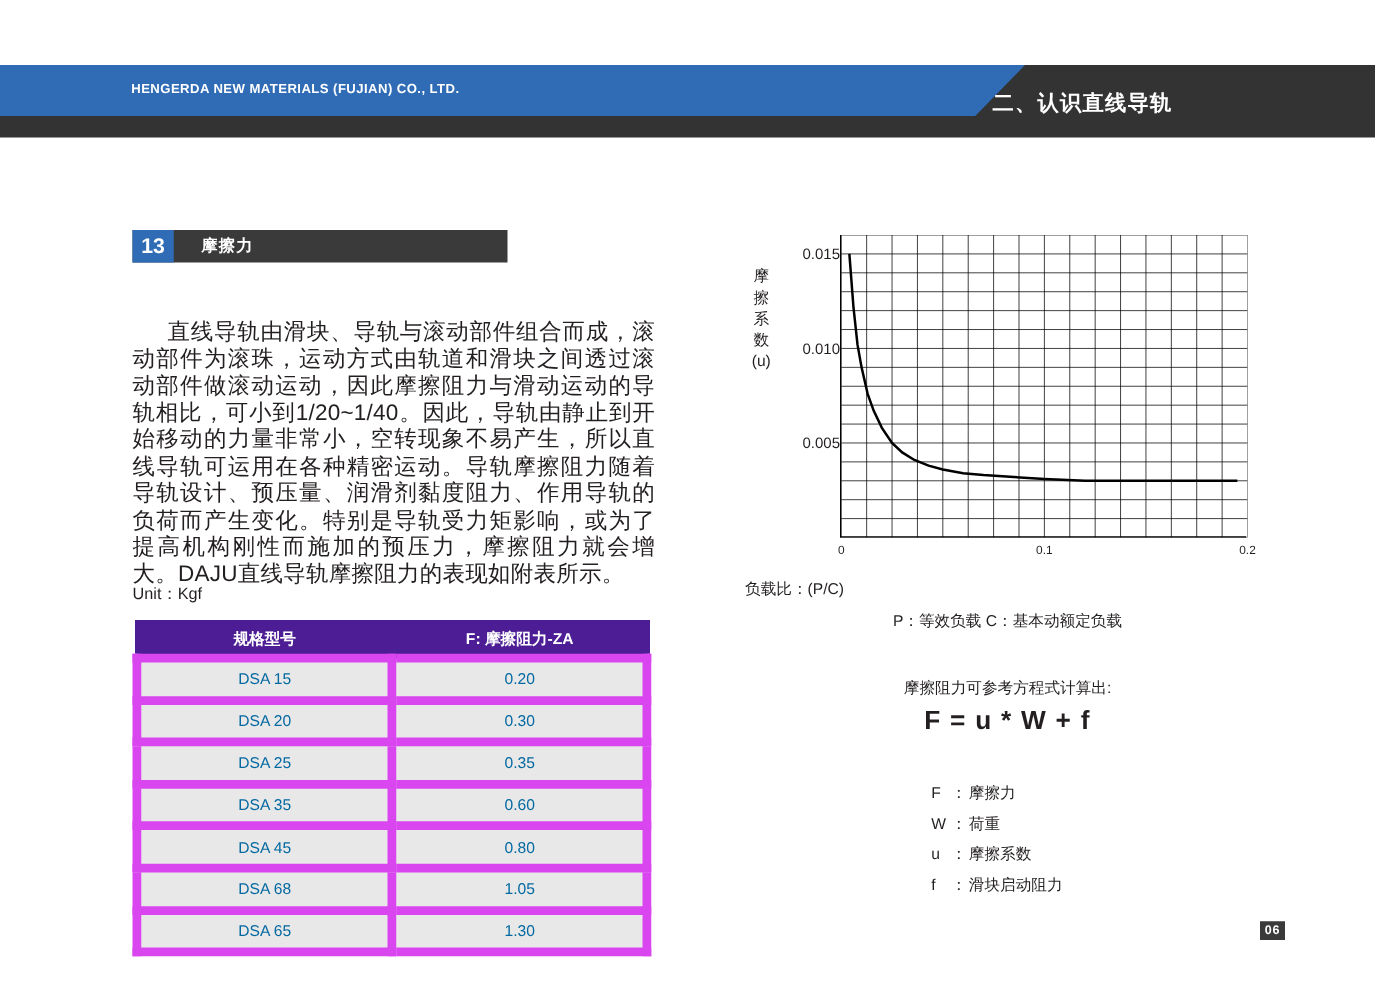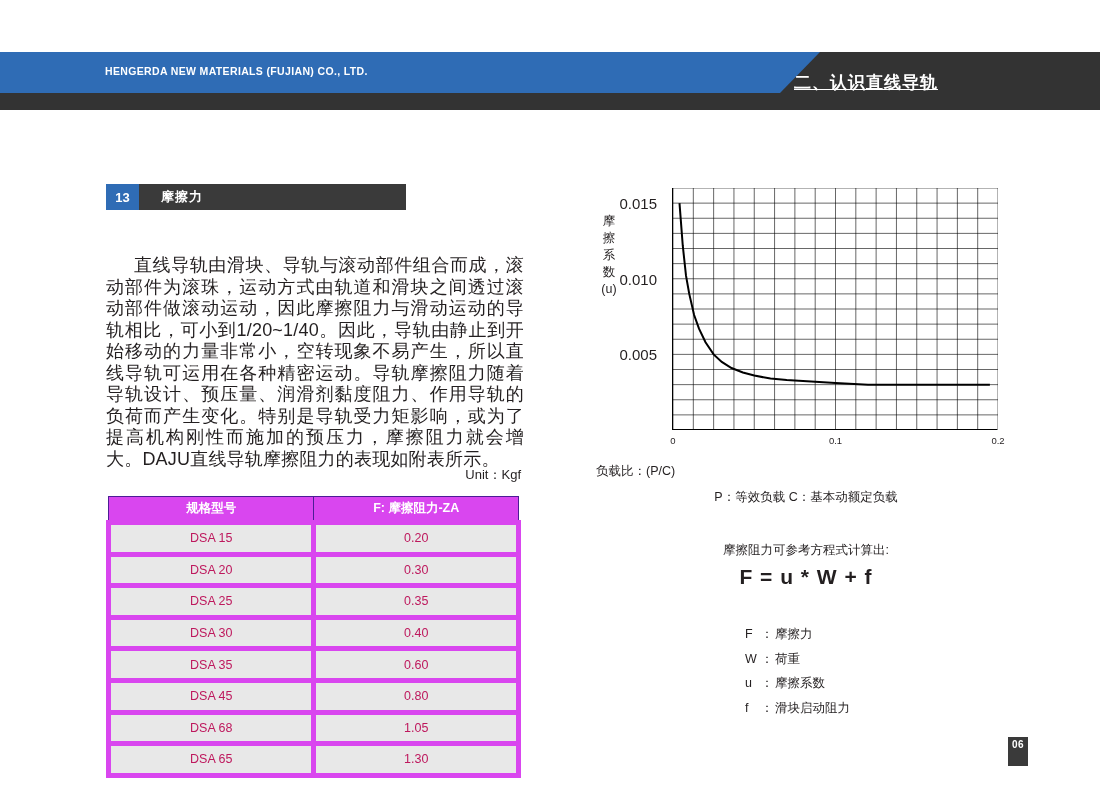--- a/index.html
+++ b/index.html
@@ -52,41 +52,40 @@
     color: #ffffff;
   }
   .header-section {
     position: absolute;
     right: 86px;
     top: 19px;
     font-size: 17px;
     font-weight: bold;
     color: #ffffff;
     letter-spacing: 1px;
-    text-decoration: underline;
   }
 
   
   .section-tag {
     position: absolute;
     left: 106px;
     top: 184px;
     width: 300px;
     height: 26px;
     background: #3a3a3a;
   }
   .section-tag-num {
     position: absolute;
     left: 0;
     top: 0;
     width: 33px;
     height: 26px;
     background: #2f6cb5;
     color: #ffffff;
-    font-size: 13px;
+    font-size: 17px;
     font-weight: bold;
     display: flex;
     align-items: center;
     justify-content: center;
   }
   .section-tag-title {
     position: absolute;
     left: 55px;
     top: 0;
     height: 26px;
@@ -109,47 +108,47 @@
     text-indent: 28px;
     color: #231f20;
     letter-spacing: 0.2px;
   }
 
   .unit-label {
     position: absolute;
     left: 106px;
     top: 466px;
     width: 415px;
-    text-align: right;
+    text-align: left;
     font-size: 13px;
     color: #231f20;
   }
 
   table.spec {
     position: absolute;
     left: 106px;
     top: 496px;
     width: 415px;
     border-collapse: collapse;
     font-size: 12.5px;
   }
   table.spec th {
-    background: #d946ef;
+    background: #4c1d95;
     color: #ffffff;
     font-weight: bold;
     height: 21px;
     font-size: 12.5px;
-    border: 1px solid #4c1d95;
+    border: 4px solid #4c1d95;
   }
   table.spec td {
     height: 24.6px;
     text-align: center;
     background: #e8e8e8;
-    border: 5px solid #d946ef;
-    color: #be185d;
+    border: 7px solid #d946ef;
+    color: #0369a1;
   }
   table.spec td.col0 { width: 208px; }
   table.spec td.col1 { width: 207px; }
 
   
   .chart-wrap {
     position: absolute;
     left: 596px;
     top: 178px;
     width: 420px;
@@ -178,22 +177,22 @@
   .plot-inner {
     position: absolute;
     left: 0;
     top: 0;
     width: 100%;
     height: 100%;
   }
   .ytick {
     position: absolute;
     right: 100%;
-    margin-right: 16px;
-    font-size: 15px;
+    margin-right: 1px;
+    font-size: 12px;
     transform: translateY(-50%);
     white-space: nowrap;
     color: #231f20;
   }
   .xtick {
     position: absolute;
     top: 100%;
     margin-top: 6px;
     font-size: 9.5px;
     transform: translateX(-50%);
@@ -257,21 +256,21 @@
   }
 
   .page-num {
     position: absolute;
     right: 72px;
     top: 737px;
     background: #3a3a3a;
     color: #ffffff;
     font-size: 10px;
     font-weight: bold;
-    padding: 2px 4px 16px 4px;
+    padding: 2px 4px 2px 4px;
     letter-spacing: 0.5px;
   }
 </style>
 </head>
 <body>
 
 <div class="header">
   <div class="header-dark"></div>
   <div class="header-blue"></div>
   <div class="header-company">HENGERDA NEW MATERIALS (FUJIAN) CO., LTD.</div>
@@ -299,24 +298,20 @@
         <td class="col0">DSA 15</td>
         <td class="col1">0.20</td>
       </tr>
       <tr>
         <td class="col0">DSA 20</td>
         <td class="col1">0.30</td>
       </tr>
       <tr>
         <td class="col0">DSA 25</td>
         <td class="col1">0.35</td>
-      </tr>
-      <tr>
-        <td class="col0">DSA 30</td>
-        <td class="col1">0.40</td>
       </tr>
       <tr>
         <td class="col0">DSA 35</td>
         <td class="col1">0.60</td>
       </tr>
       <tr>
         <td class="col0">DSA 45</td>
         <td class="col1">0.80</td>
       </tr>
       <tr>

